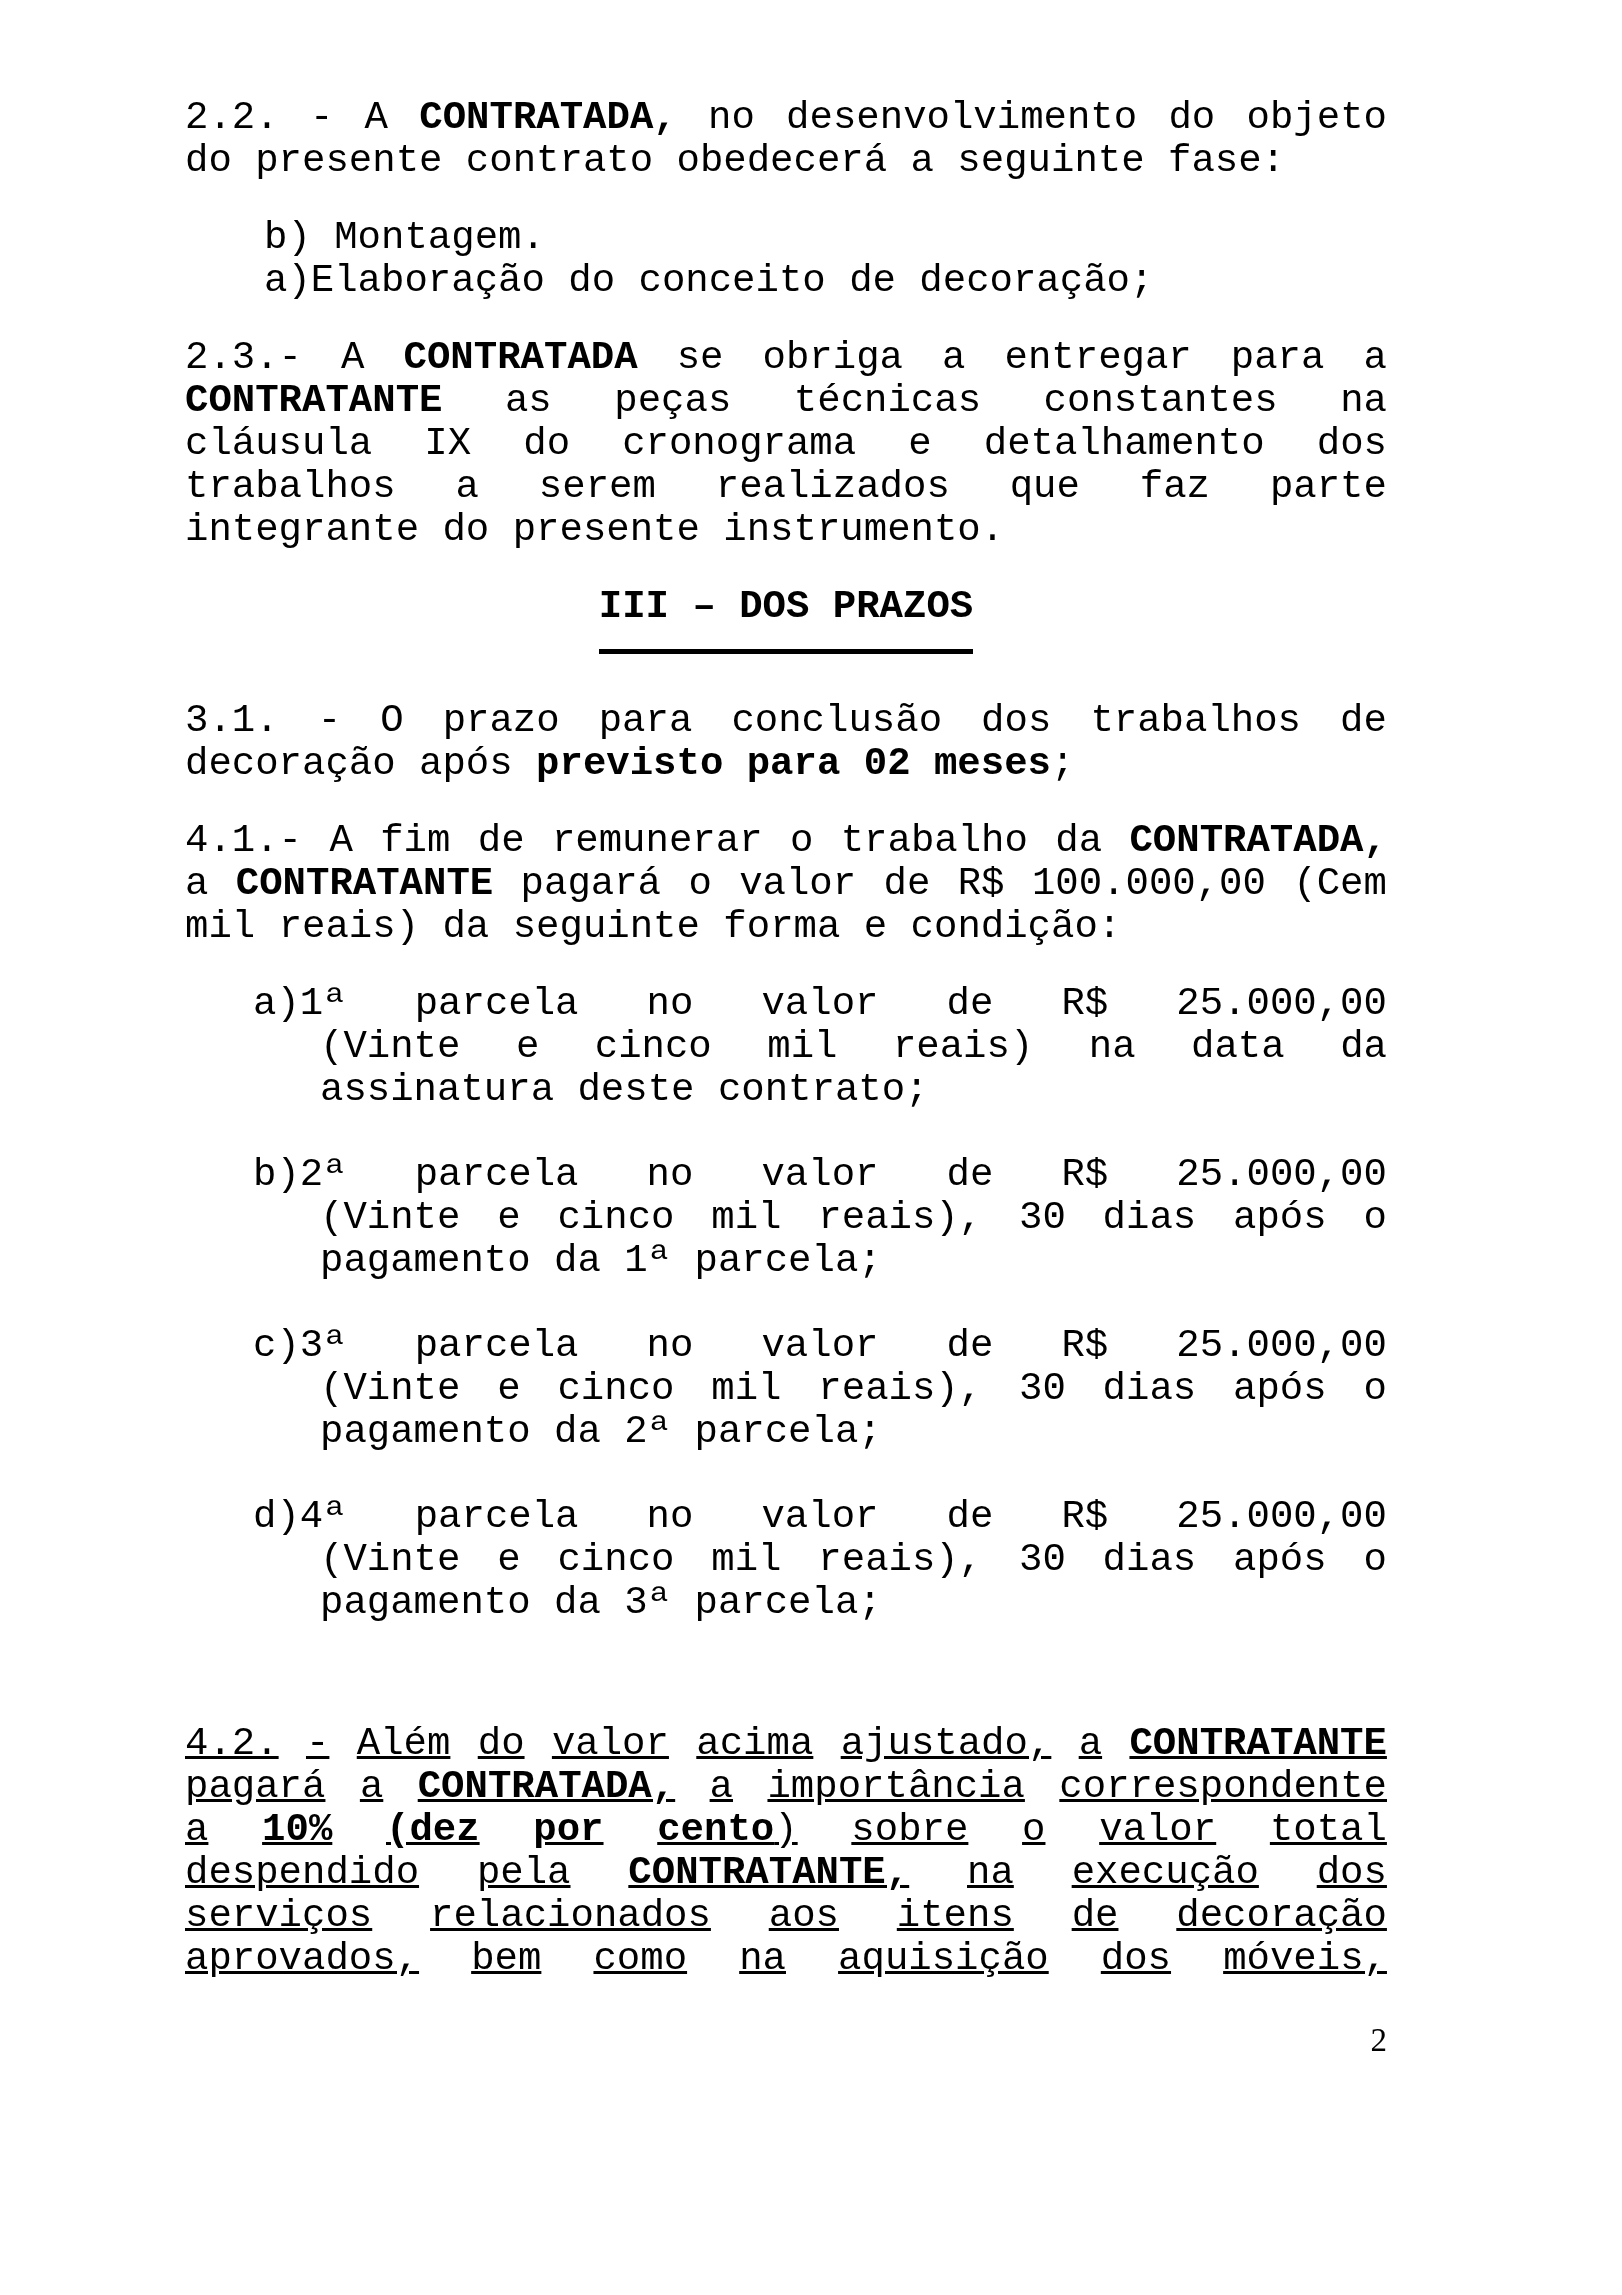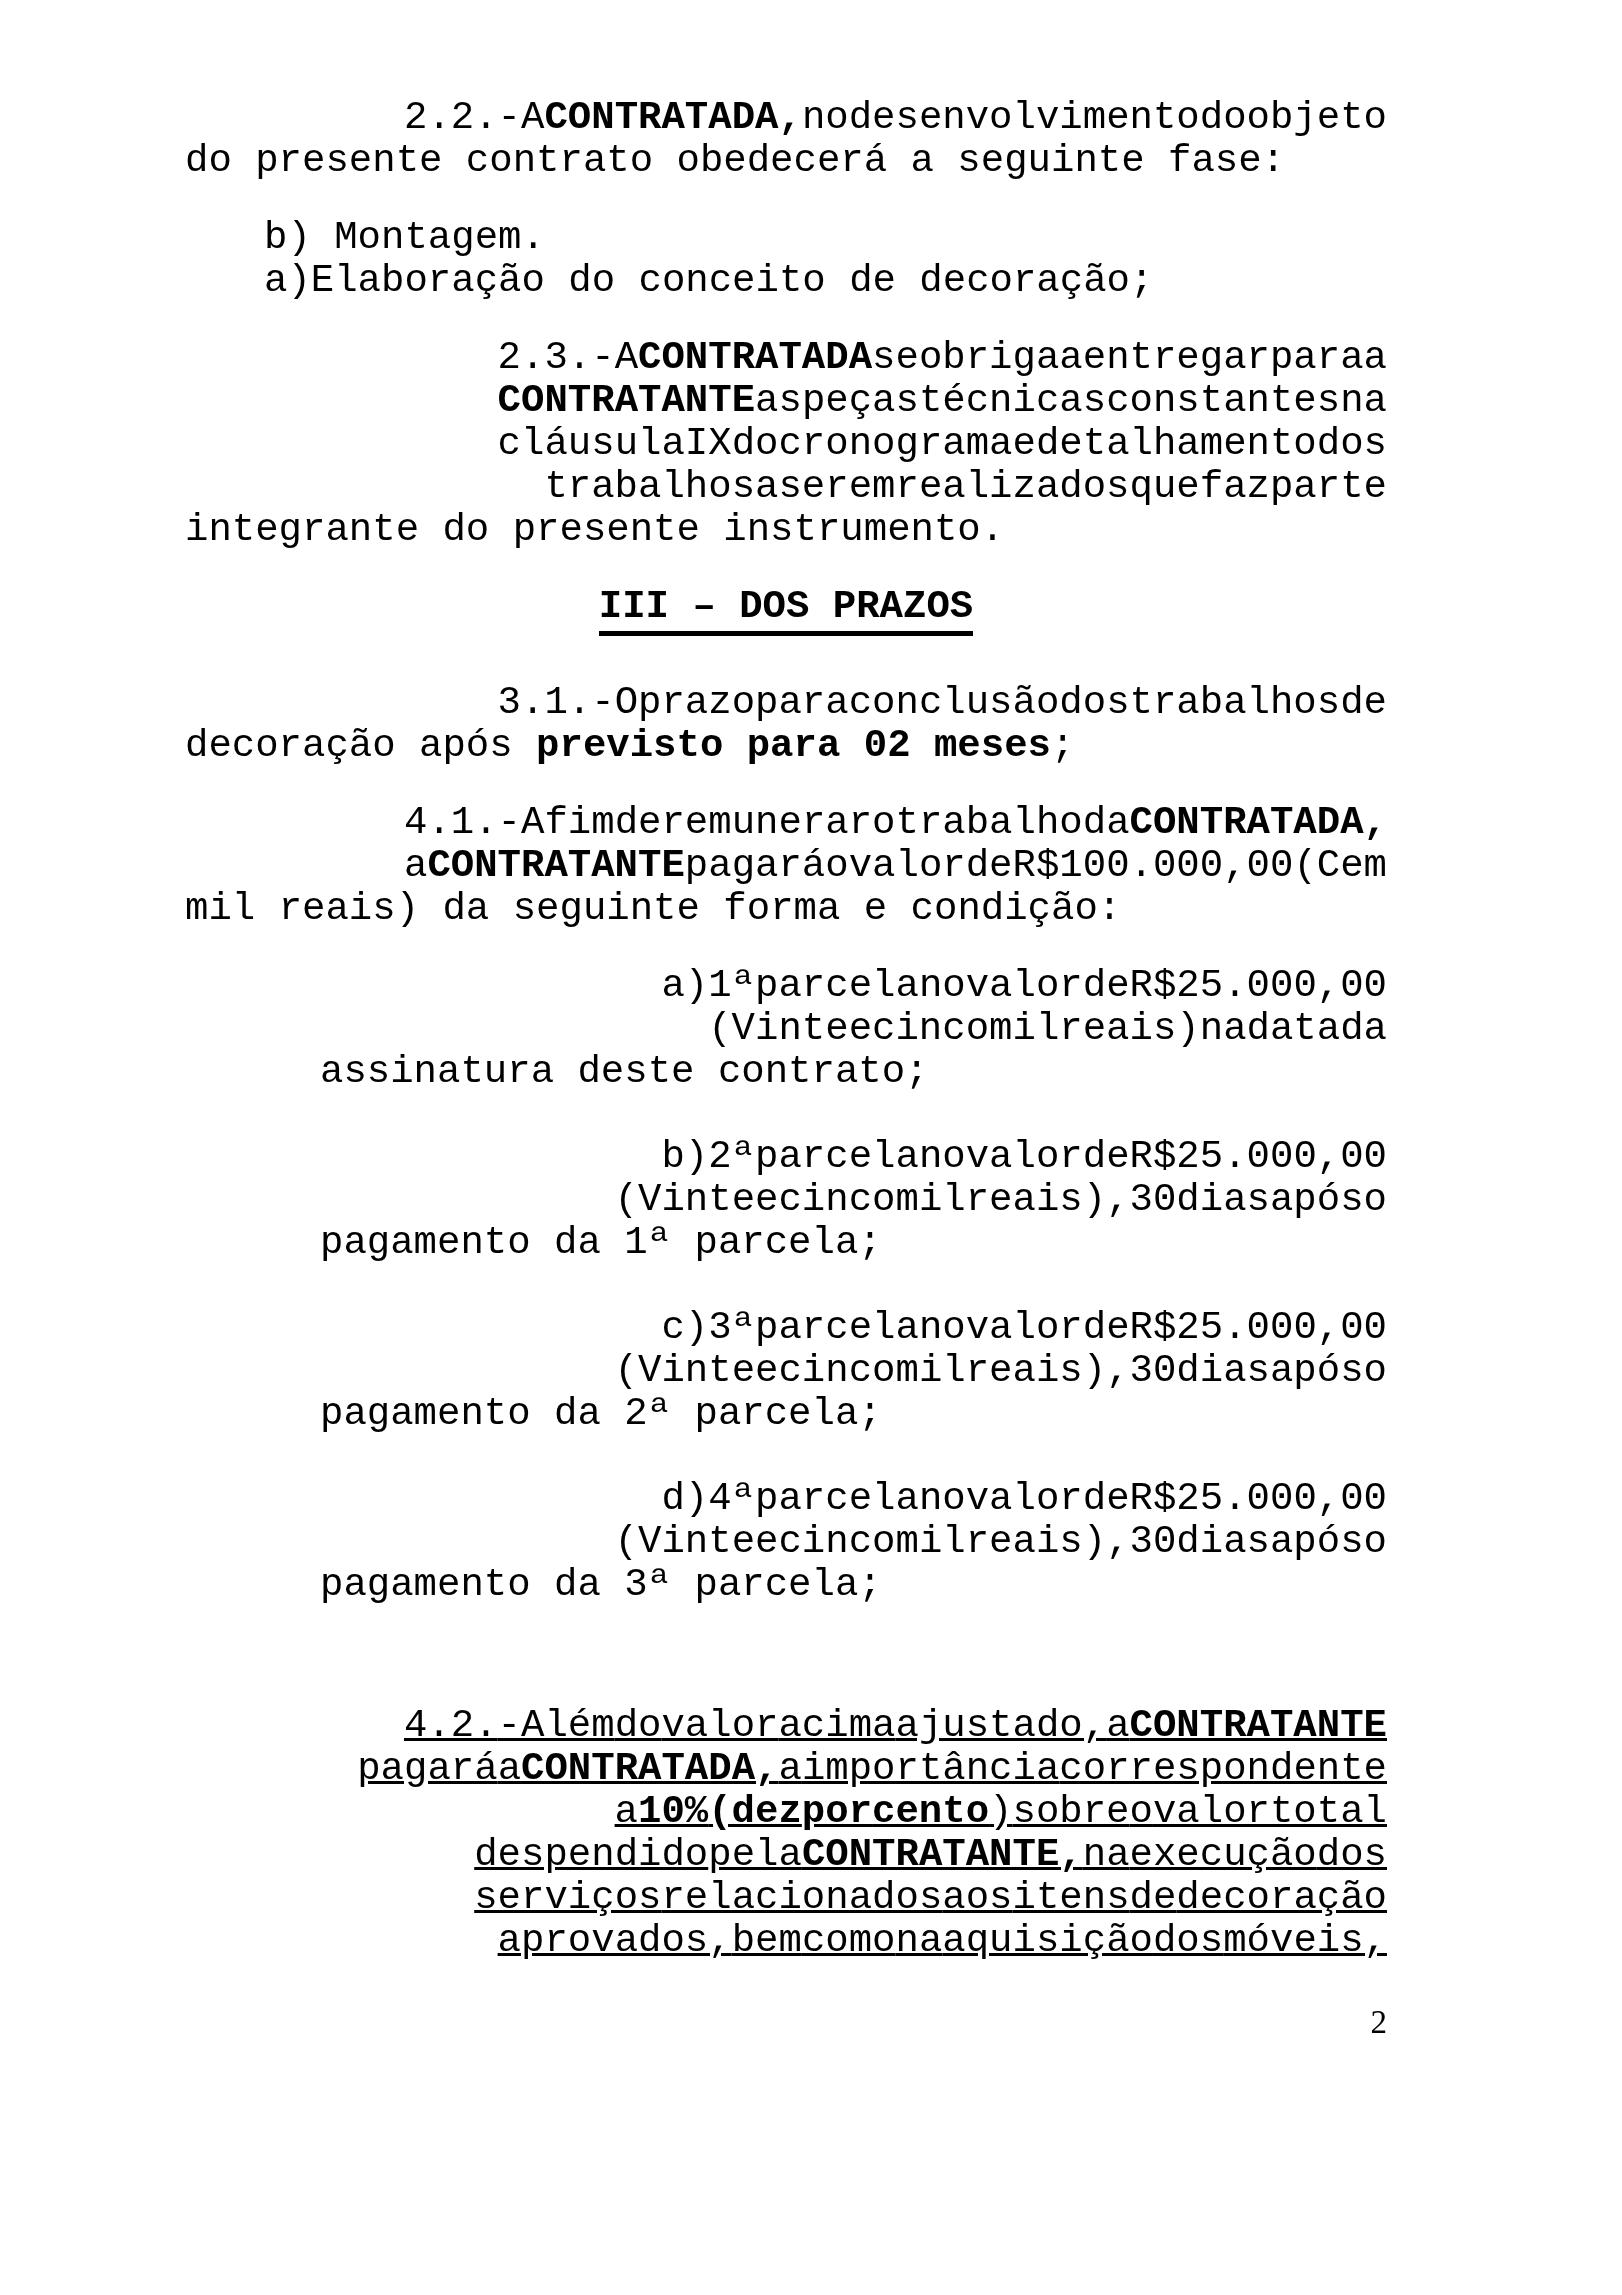--- a/index.html
+++ b/index.html
@@ -15,35 +15,35 @@
     position:absolute;
     left:185px; top:97px;
     width:1202px;
     font-size:39px;
     line-height:43px;
   }
   .block { margin:0 0 34px 0; }
   .block.item { margin-bottom:42px; }
   .block.big-gap { margin-top:98px;text-decoration:underline; }
   .line { display:block; white-space:pre-wrap; }
-  .line.just { display:flex; justify-content:flex-end; white-space:normal; }
+  .line.just { display:flex; justify-content:space-between; white-space:normal; }
   .line.ind1 { margin-left:79px; }
   .line.ind2 { margin-left:68px; }
   .line.ind3 { margin-left:135px; }
   .tok { white-space:pre; }
   .tok b { font-weight:bold; }
   .block.heading {
     text-align:center;
     margin:10.5px 0 46px 0;
   }
   .heading-text {
     display:inline-block;
     font-weight:bold;
     border-bottom:5.2px solid #000;
-    padding-bottom:2px;
+    padding-bottom:20px;
   }
   .page-number {
     margin-top:41px;
     text-align:right;
     font-family:"Liberation Serif","DejaVu Serif",serif;
     font-size:33px;
     line-height:37px;
   }
 </style>
 </head>

